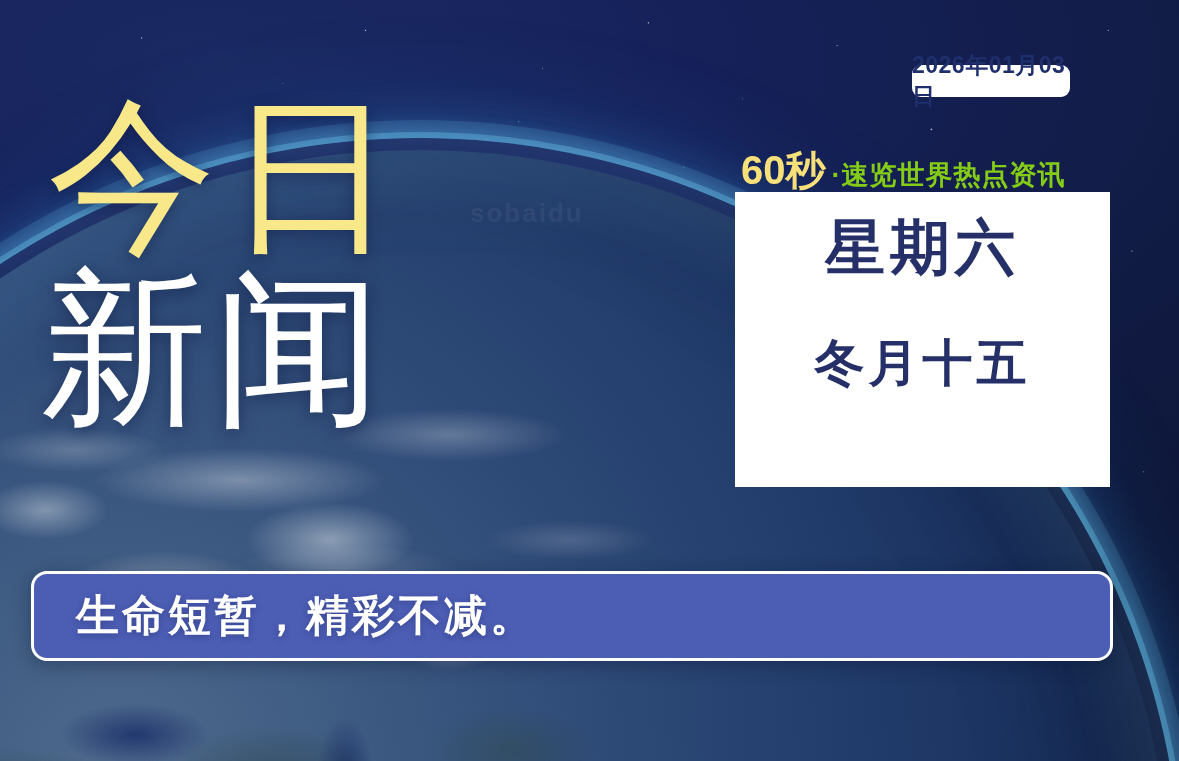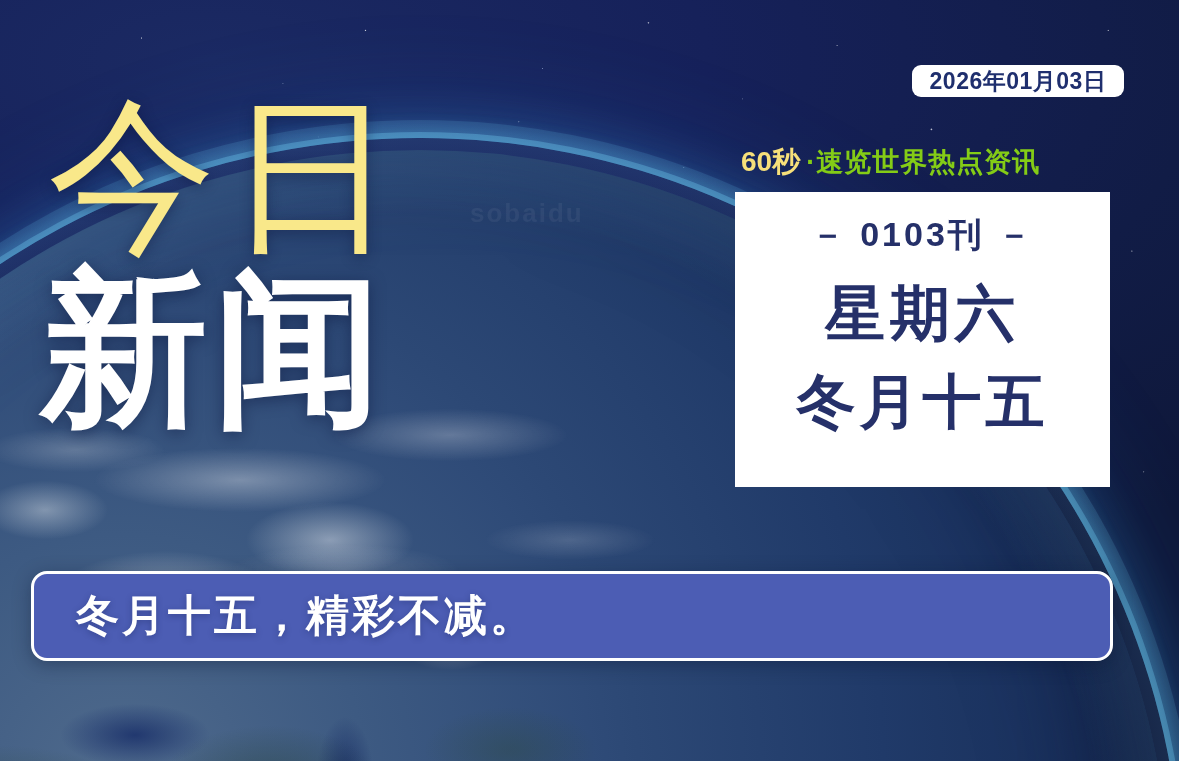--- a/index.html
+++ b/index.html
@@ -137,42 +137,42 @@
     letter-spacing: 2px;
     color: rgba(255,255,255,.055);
     font-weight: 700;
     user-select: none;
   }
 
   
   .date-badge {
     position: absolute;
     left: 912px; top: 65px;
-    width: 212px; height: 32px;
+    width: 158px; height: 32px;
     background: #ffffff;
     border-radius: 9px;
     display: flex;
     align-items: center;
     justify-content: center;
     color: #1f2f6e;
     font-size: 23px;
     font-weight: 700;
     letter-spacing: .5px;
   }
 
   .tagline {
     position: absolute;
     left: 741px; top: 143px;
     display: flex;
     align-items: baseline;
     white-space: nowrap;
   }
   .tagline .secs {
     color: #f7e07a;
-    font-size: 28px;
+    font-size: 40px;
     font-weight: 700;
     letter-spacing: 0px;
   }
   .tagline .rest {
     color: #84cc16;
     font-size: 27px;
     font-weight: 700;
     letter-spacing: 1px;
     margin-left: 6px;
   }
@@ -186,21 +186,21 @@
     color: #f9e88a;
     font-size: 168px;
     font-weight: 400;
     letter-spacing: 12px;
     display: block;
     text-shadow: 0 3px 14px rgba(10,20,60,.45);
   }
   .title .line2 {
     color: #ffffff;
     font-size: 168px;
-    font-weight: 700;
+    font-weight: 400;
     letter-spacing: 6px;
     display: block;
     margin-top: 12px;
     margin-left: -8px;
     text-shadow: 0 3px 16px rgba(10,20,60,.5);
   }
 
   .info-card {
     position: absolute;
     left: 735px; top: 192px;
@@ -218,22 +218,22 @@
     letter-spacing: 3px;
     white-space: nowrap;
   }
   .info-card .weekday {
     margin-top: 16px;
     font-size: 60px;
     font-weight: 700;
     letter-spacing: 5px;
   }
   .info-card .lunar {
-    margin-top: 8px;
-    font-size: 59px;
+    margin-top: 41px;
+    font-size: 50px;
     font-weight: 700;
     letter-spacing: 4px;
     font-family: Liberation Mono, monospace;
   }
 
   .quote-bar {
     position: absolute;
     left: 31px; top: 571px;
     width: 1082px; height: 90px;
     box-sizing: border-box;
@@ -272,22 +272,21 @@
     <span class="secs">60秒</span>
     <span class="rest">·速览世界热点资讯</span>
   </div>
 
   <div class="title">
     <span class="line1">今日</span>
     <span class="line2">新闻</span>
   </div>
 
   <div class="info-card">
-    <div class="issue">－ 0103刊 －</div>
     <div class="weekday">星期六</div>
     <div class="lunar">冬月十五</div>
   </div>
 
   <div class="quote-bar">
-    <span class="quote-text">冬月十五，精彩不减。</span>
+    <span class="quote-text">生命短暂，精彩不减。</span>
   </div>
 
 </div>
 
 </body></html>

